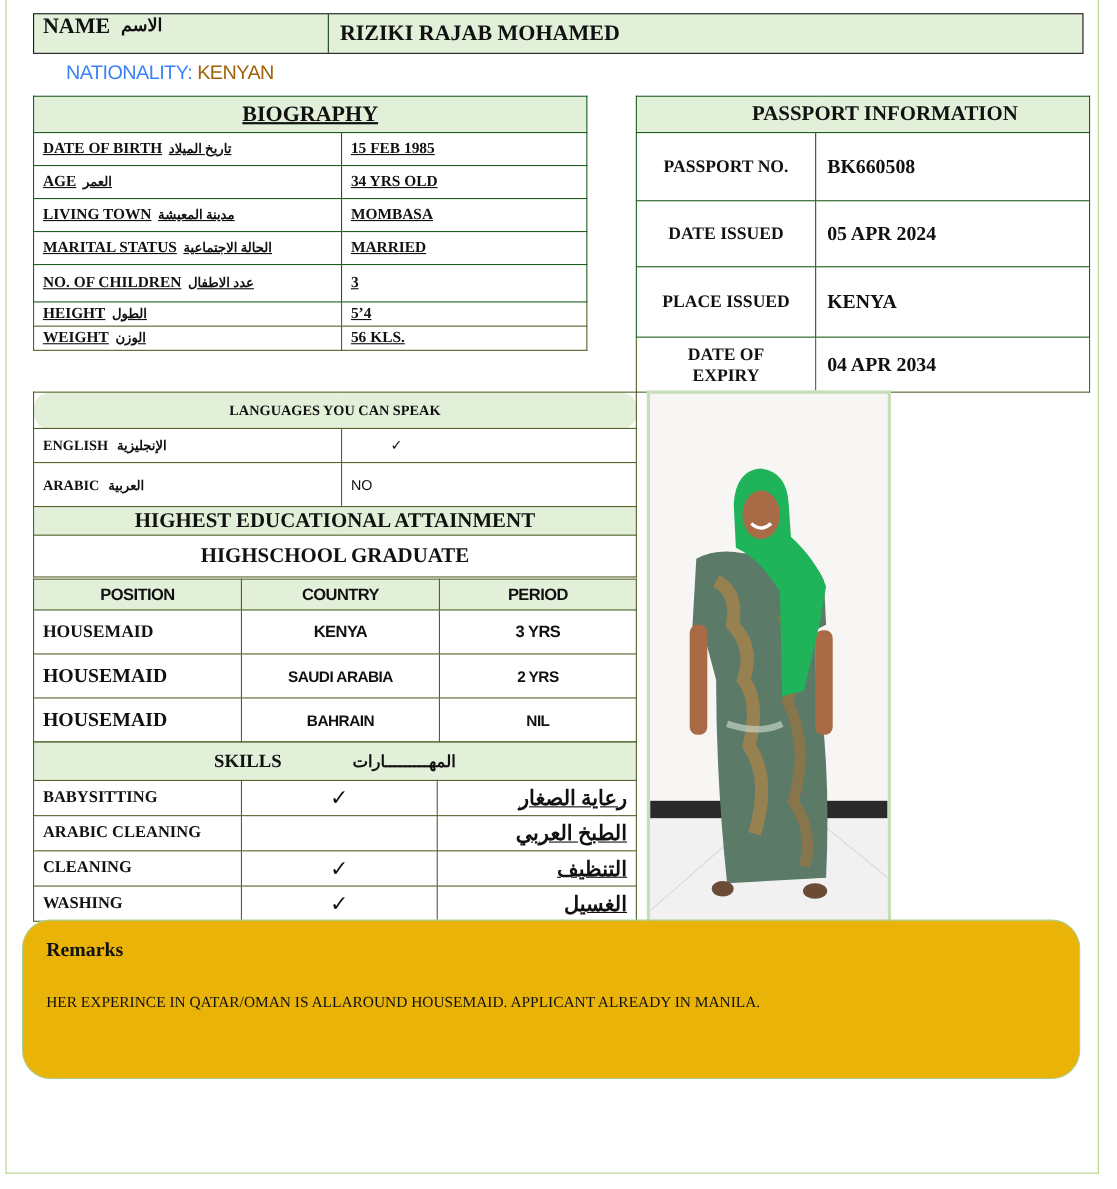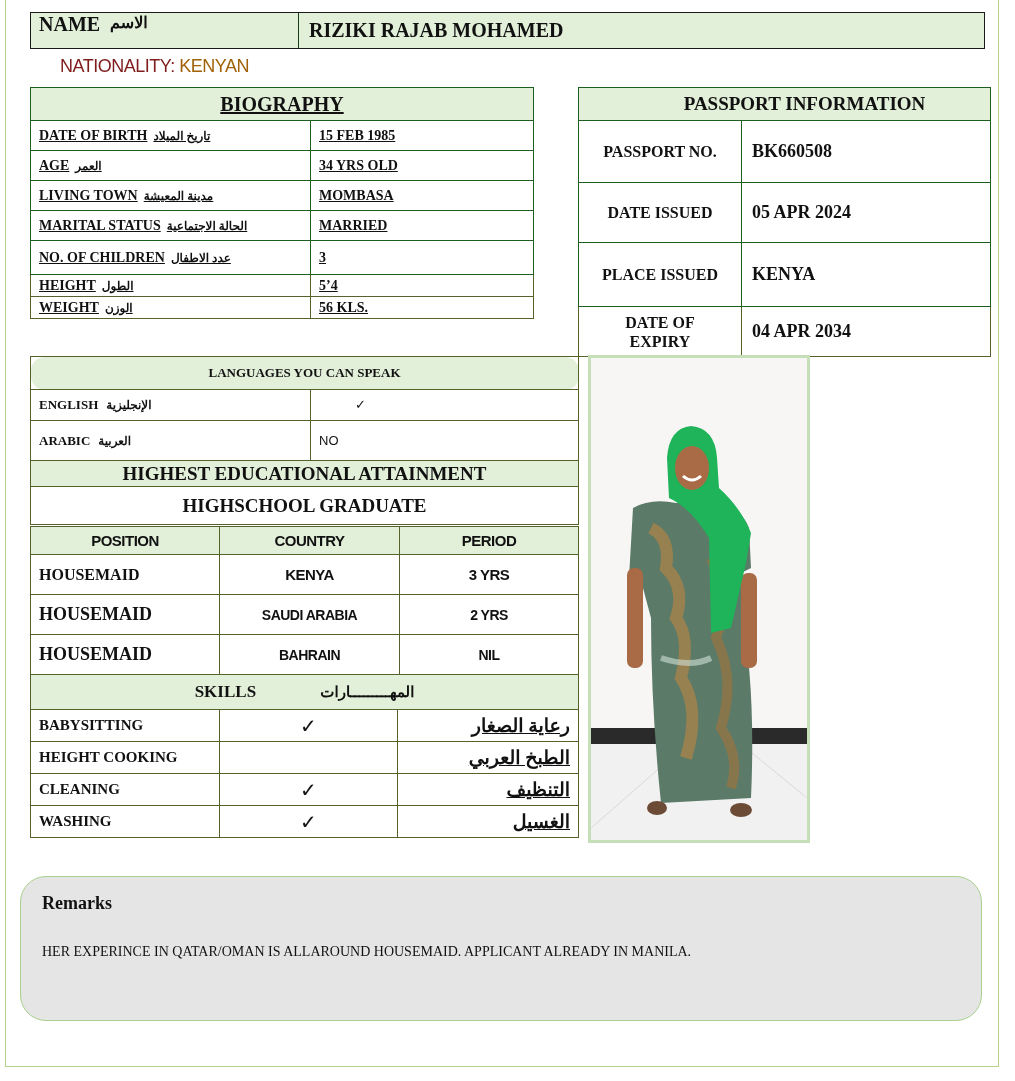--- a/index.html
+++ b/index.html
@@ -16,21 +16,21 @@
   
   .name-bar {
     left: 30px; top: 12px; width: 955px; height: 37px;
     display: flex; border: 1.5px solid #1a1a1a; background: #e2efd9;
   }
   .name-bar .lbl { width: 268px; border-right: 1.5px solid #1a3d1a; display:flex; padding-left: 8px; font-weight: bold; font-size: 20px; }
   .name-bar .lbl .ar { font-size: 16px; margin-left: 10px; }
   .name-bar .val { flex: 1; display:flex; align-items:center; padding-left: 10px; font-weight: bold; font-size: 20px; }
 
   .nationality { left: 60px; top: 56px; font-family: "Liberation Sans", sans-serif; font-size: 18px; letter-spacing: -0.5px; }
-  .nationality .k { color: #7f1d1d; }
+  .nationality .k { color: #3b82f6; }
   .nationality .v { color: #a16207; }
 
   
   table { border-collapse: collapse; table-layout: fixed; }
   td, th { border: 1.5px solid #1e5e1e; padding: 0 8px; vertical-align: middle; }
   .hdr { background: #e2efd9; font-weight: bold; text-align: center; }
 
   .bio { left: 30px; top: 87px; width: 504px; text-decoration: underline; }
   .bio td { font-weight: bold; font-size: 14px; height: 30px; }
   .bio .ar { font-size: 12px; font-weight: bold; margin-left: 6px; }
@@ -67,22 +67,22 @@
   .skills .arc { text-align: right; font-size: 19px; direction: rtl; padding-right: 8px; text-decoration: underline; }
 
   
   .photo {
     left: 588px; top: 355px; width: 222px; height: 488px;
     border: 3px solid #c7dfb8; background: #f7f6f4; overflow: hidden;
   }
 
   
   .remarks {
-    left: 20px; top: 876px; width: 962px; height: 145px;
-    background: #e5e5e5; border: 1.5px solid #a9d08e; border-radius: 26px;
+    left: 20px; top: 836px; width: 962px; height: 145px;
+    background: #eab308; border: 1.5px solid #a9d08e; border-radius: 26px;
   }
   .remarks .title { position: absolute; left: 21px; top: 16px; font-weight: bold; font-size: 18px; }
   .remarks .text { position: absolute; left: 21px; top: 67px; font-size: 14px; }
 </style>
 </head>
 <body>
 
 <div class="page-frame"></div>
 
 <div class="abs name-bar">
@@ -235,21 +235,21 @@
       <span>SKILLS</span>
       <span class="ar">المهـــــــــارات</span>
     </td>
   </tr>
   <tr>
     <td>BABYSITTING</td>
     <td class="chk">✓</td>
     <td class="arc">رعاية الصغار</td>
   </tr>
   <tr>
-    <td>HEIGHT COOKING</td>
+    <td>ARABIC CLEANING</td>
     <td class="chk"></td>
     <td class="arc">الطبخ العربي</td>
   </tr>
   <tr>
     <td>CLEANING</td>
     <td class="chk">✓</td>
     <td class="arc">التنظيف</td>
   </tr>
   <tr>
     <td>WASHING</td>

